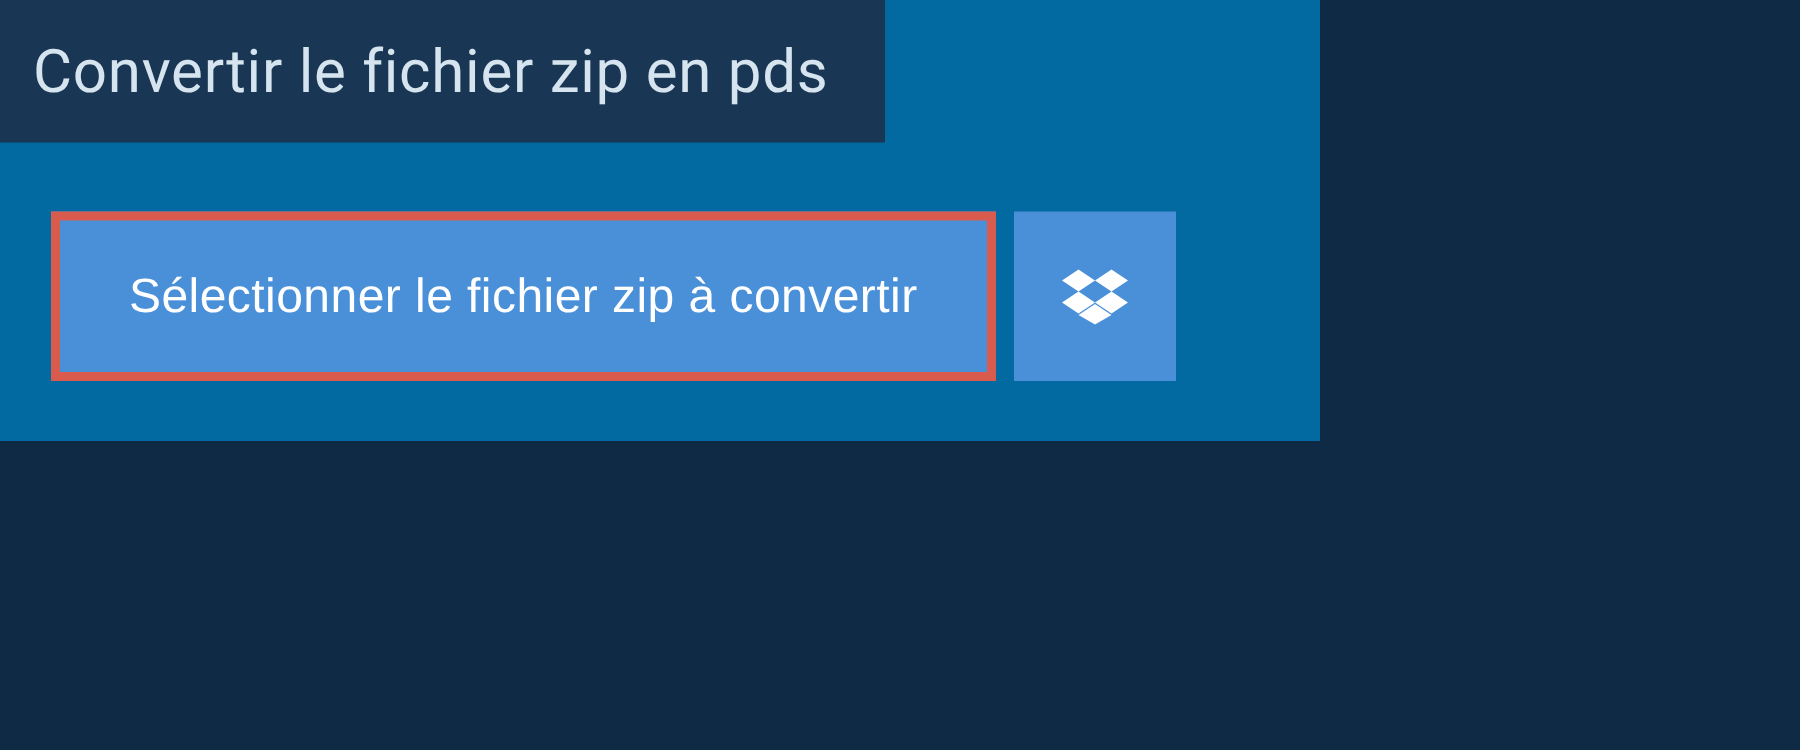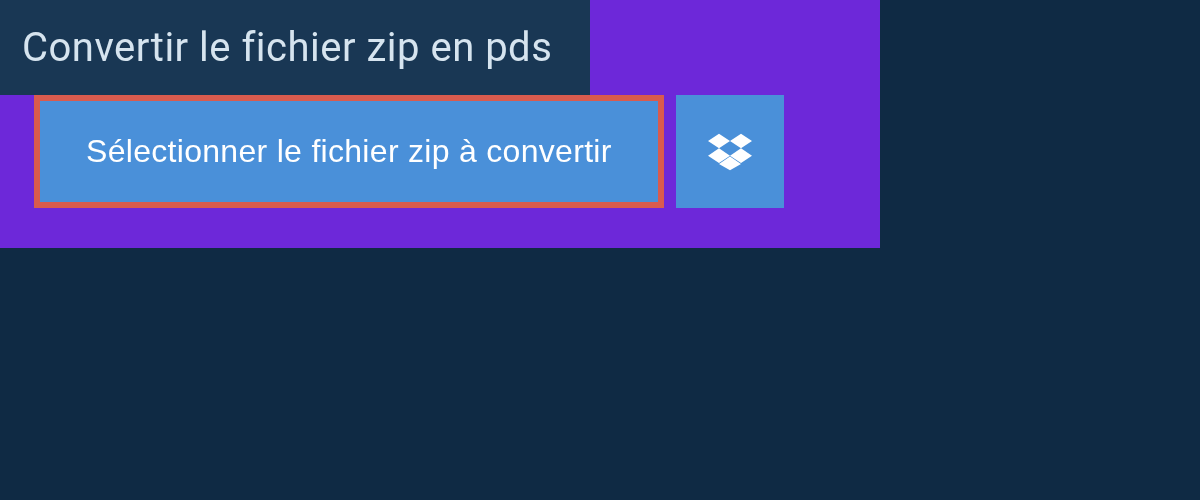--- a/index.html
+++ b/index.html
@@ -8,38 +8,39 @@
       box-sizing: border-box;
     }
     body {
       width: 1200px;
       height: 500px;
       background-color: #0f2a44;
       font-family: -apple-system, BlinkMacSystemFont, "Segoe UI", Roboto, Helvetica, Arial, sans-serif;
       overflow: hidden;
     }
     .panel {
-      background-color: #6d28d9;
+      background-color: #0369a1;
       width: 880px;
       padding-bottom: 40px;
     }
     .title-bar {
       background-color: #193754;
       display: inline-block;
       padding: 24px 38px 24px 22px;
     }
     .title-text {
       color: #d6e4ef;
       font-size: 40px;
       font-weight: 400;
       letter-spacing: 0.5px;
     }
     .button-row {
       display: flex;
       gap: 12px;
+      margin-top: 46px;
       margin-left: 34px;
     }
     .select-button {
       background-color: #4a90d9;
       border: 6px solid #d95b4e;
       color: #ffffff;
       font-size: 32px;
       font-weight: 400;
       padding: 32px 46px;
       cursor: pointer;

